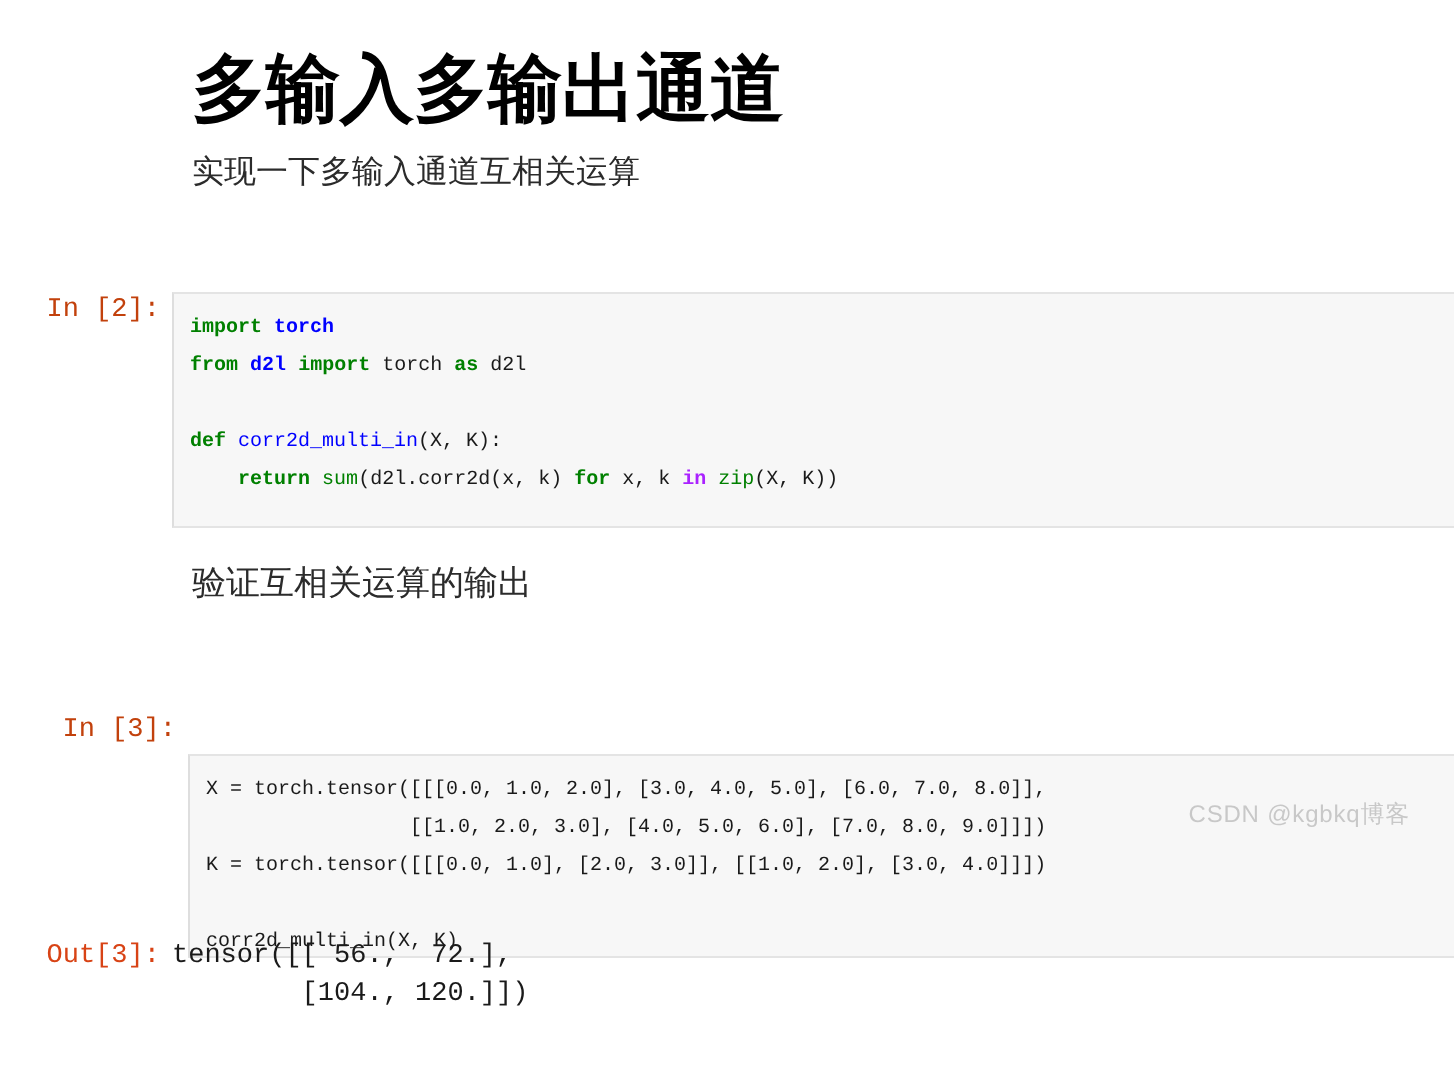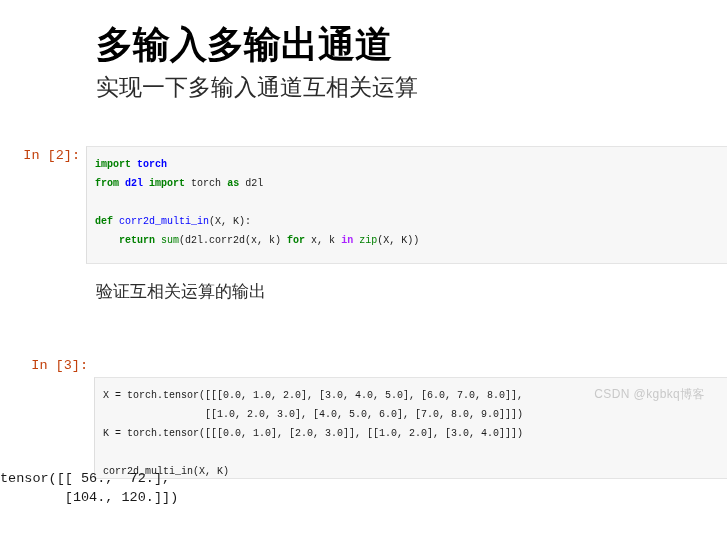--- a/index.html
+++ b/index.html
@@ -33,21 +33,21 @@
     font-size: 37px;
     font-weight: bold;
     color: #000000;
     line-height: 46px;
     letter-spacing: 0px;
     margin: 0;
     white-space: nowrap;
   }
   .md-sub {
     font-family: "Liberation Sans", sans-serif;
-    font-size: 23px;
+    font-size: 16px;
     font-weight: normal;
     color: #2b2b2b;
     line-height: 24px;
     margin: 0;
     white-space: nowrap;
   }
 
   
   .cell-row {
     position: absolute;
@@ -123,21 +123,21 @@
     font-size: 17px;
     color: #2b2b2b;
     line-height: 24px;
     white-space: nowrap;
   }
 
   
   .watermark {
     position: absolute;
     right: 22px;
-    bottom: 23px;
+    bottom: 10px;
     font-family: "Liberation Sans", sans-serif;
     font-size: 12px;
     color: #b9b9b9;
     opacity: 0.75;
     letter-spacing: 0.4px;
     white-space: nowrap;
     user-select: none;
   }
   .watermark .wm-over {
     position: absolute;
@@ -177,20 +177,21 @@
     <div class="code-area" style="height:102px;margin-top:21px;">
       <pre class="code"><span class="pl">X = torch.tensor([[[0.0, 1.0, 2.0], [3.0, 4.0, 5.0], [6.0, 7.0, 8.0]],
                  [[1.0, 2.0, 3.0], [4.0, 5.0, 6.0], [7.0, 8.0, 9.0]]])
 K = torch.tensor([[[0.0, 1.0], [2.0, 3.0]], [[1.0, 2.0], [3.0, 4.0]]])
 
 corr2d_multi_in(X, K)</span></pre>
     </div>
   </div>
 
   <div class="cell-row" style="top:469px;">
+    <div class="prompt prompt-out">Out[3]:</div>
     <div class="out-area">
       <pre class="out">tensor([[ 56.,  72.],
         [104., 120.]])</pre>
     </div>
   </div>
 
   <div class="watermark">
     <span>CSDN @kgbkq博客</span>
   </div>
 

